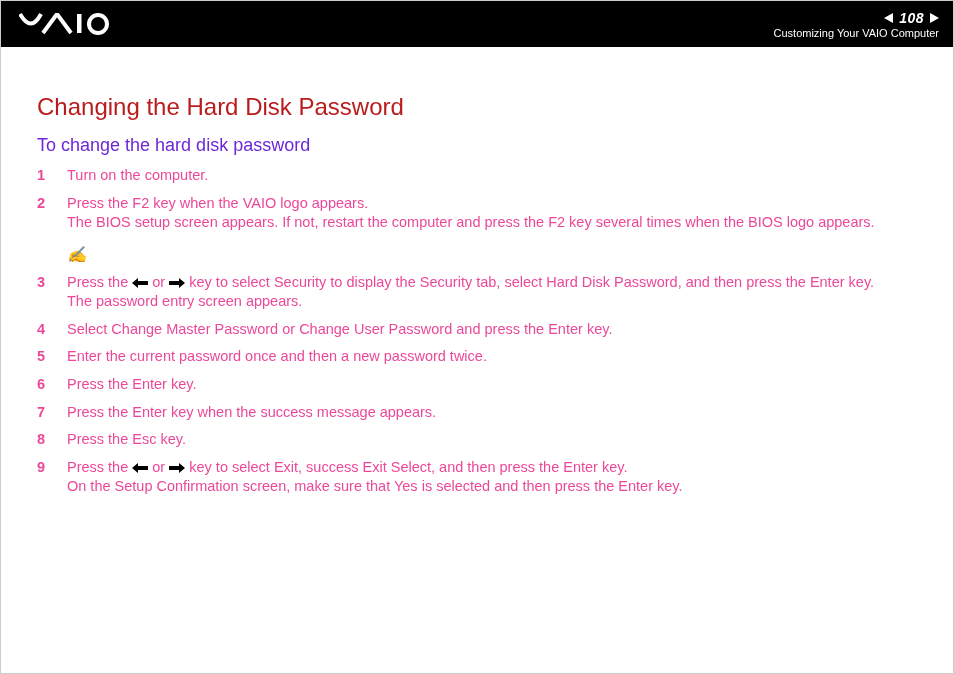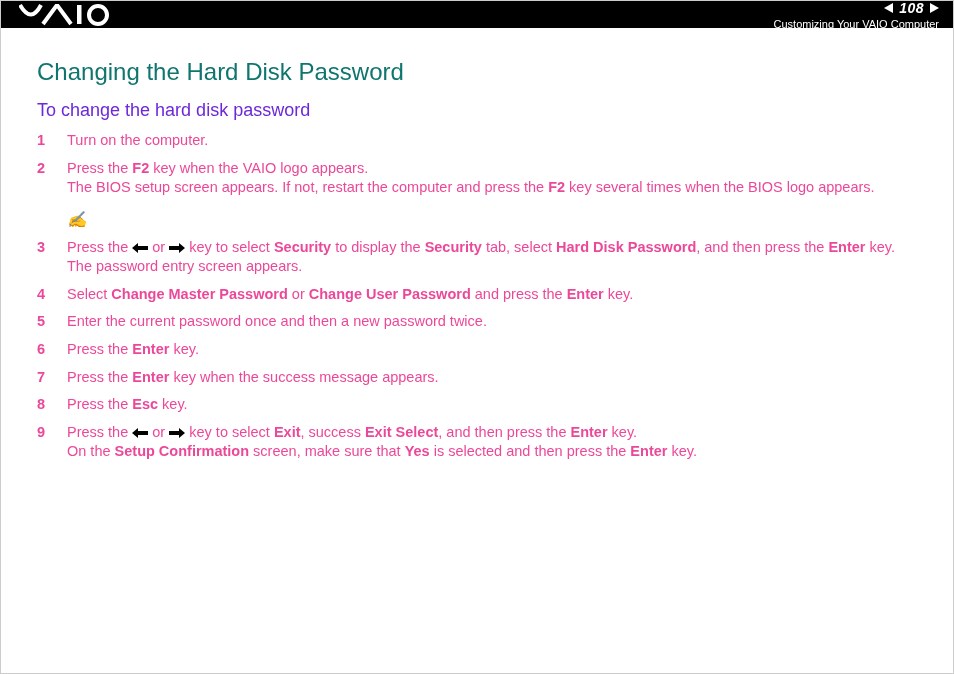--- a/index.html
+++ b/index.html
@@ -13,21 +13,21 @@
   .page {
     border: 1px solid #ccc;
     width: 954px;
     height: 674px;
     position: relative;
     background: #fff;
   }
   .header-bar {
     background: #000;
     color: #fff;
-    height: 27px;
+    height: 46px;
     display: flex;
     align-items: center;
     justify-content: space-between;
     padding: 0 14px 0 18px;
   }
   .vaio-logo {
     display: flex;
     align-items: center;
     gap: 2px;
     height: 100%;
@@ -55,24 +55,24 @@
     border-bottom: 5px solid transparent;
     display: inline-block;
   }
   .tri-left { border-right: 9px solid #fff; }
   .tri-right { border-left: 9px solid #fff; }
   .section-name { font-size: 11px; font-weight: normal; margin-top: 1px; }
   .content {
     padding: 30px 36px 0 36px;
   }
   h1.title {
-    color: #0f766e;
+    color: #b91c1c;
     font-weight: normal;
     font-size: 24px;
-    margin: 0 0 14px 0;
+    margin: 16px 0 14px 0;
   }
   h2.subtitle {
     color: #6d28d9;
     font-weight: normal;
     font-size: 18px;
     margin: 0 0 10px 0;
   }
   ol.steps {
     list-style: none;
     padding: 0;
@@ -107,21 +107,21 @@
     display: block;
     margin-bottom: 0;
     line-height: 1;
   }
   .note-text {
     font-family: Arial, sans-serif;
     font-size: 12.5px;
     font-stretch: condensed;
     letter-spacing: -0.1px;
   }
-  b { font-weight: bold; }
+  b { font-weight: normal; }
   .arrow-inline {
     display: inline-block;
     vertical-align: -1px;
   }
 </style>
 </head>
 <body>
 
 <div class="page">
 

